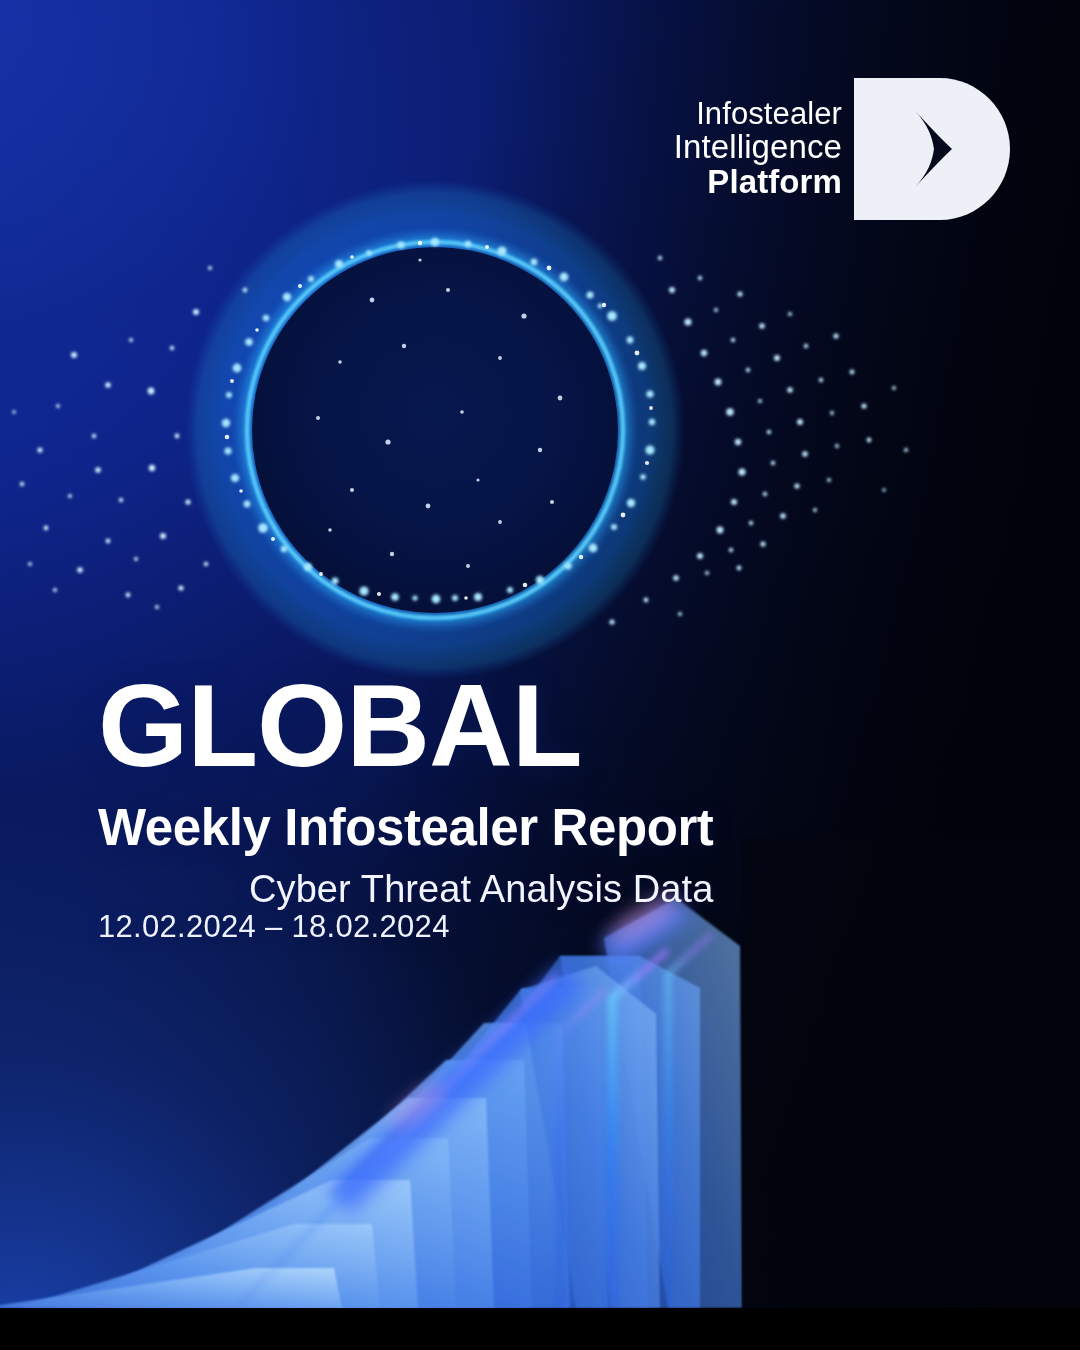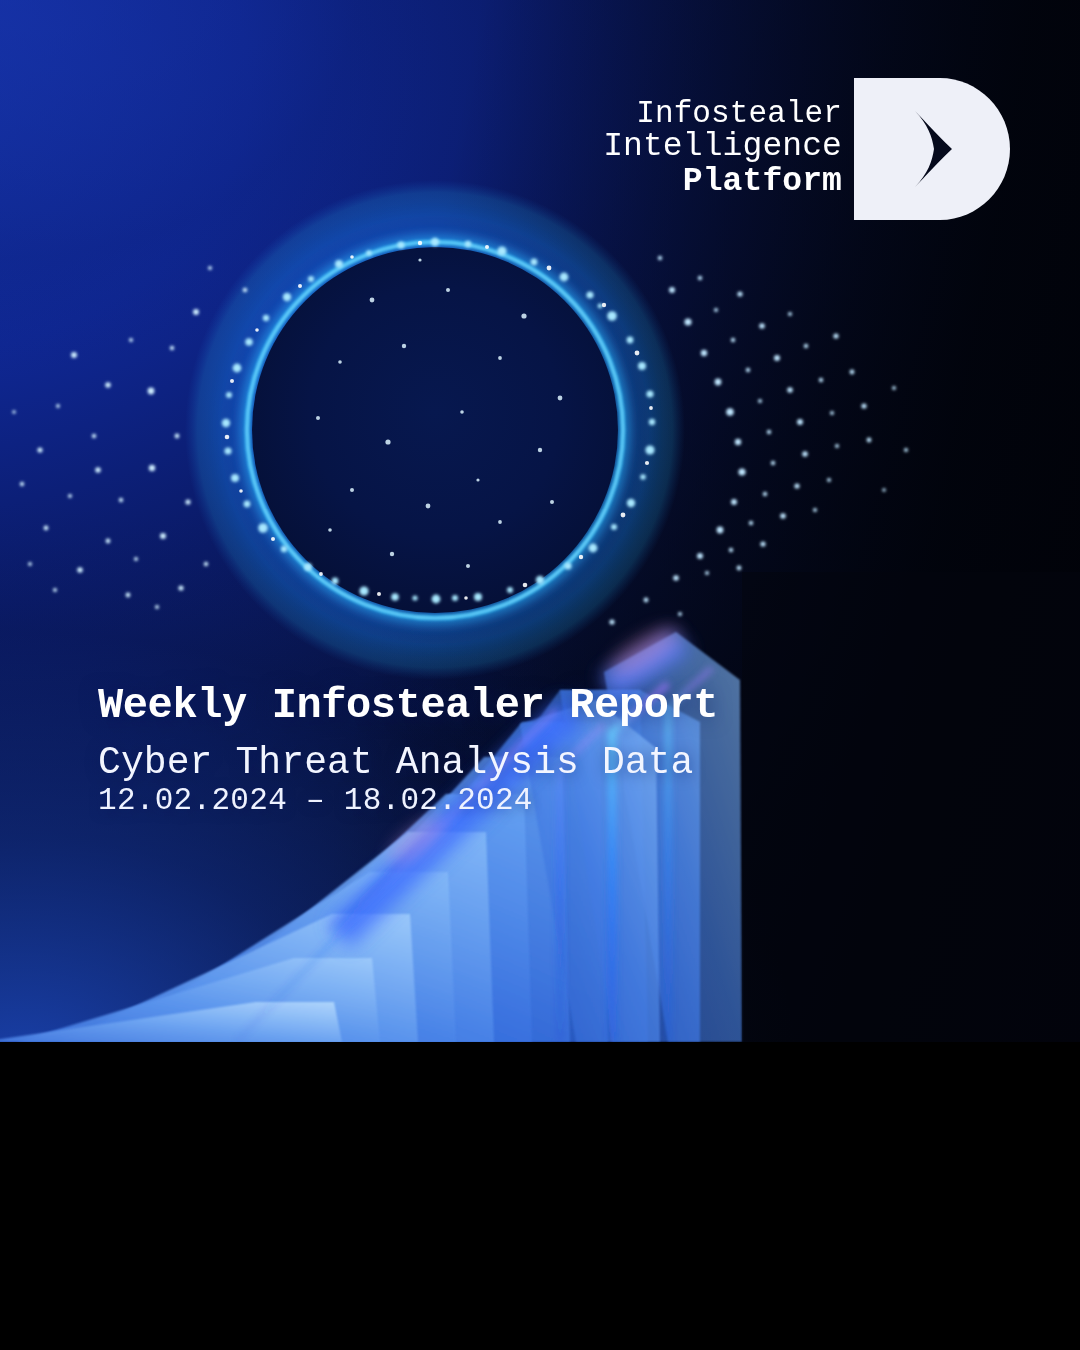--- a/index.html
+++ b/index.html
@@ -5,24 +5,23 @@
   * { margin:0; padding:0; box-sizing:border-box; }
   html,body { background:#000; }
 
   body{
     font-family:"Liberation Sans", sans-serif;
   }
 
   .poster{
     position:relative;
     width:1080px;
-    height:1042px;
+    height:1308px;
     overflow:hidden;
     background:#8b5cf6;
-    font-family:Liberation Mono, monospace;
   }
 
   
   .bg-base{
     position:absolute; inset:0;
     background:
       radial-gradient(150% 120% at -10% 8%, #1432a8 0%, #0f2793 22%, #0a1a66 42%, #061038 62%, #03081c 80%, #02040e 100%);
   }
   .bg-darkright{
     position:absolute; inset:0;
@@ -94,36 +93,37 @@
   }
   .t-global{
     font-size:116px;
     font-weight:800;
     letter-spacing:-1px;
     line-height:0.94;
     color:#ffffff;
     text-shadow:0 2px 24px rgba(10,26,90,0.55);
   }
   .t-sub{
-    margin-top:12px;
-    font-size:42px;
+    margin-top:20px;
+    font-size:51px;
     font-weight:700;
     letter-spacing:-0.4px;
     line-height:1.05;
     color:#ffffff;
     text-shadow:0 2px 18px rgba(10,26,90,0.5);
   }
   .t-desc{
     margin-top:14px;
     font-size:38px;
     font-weight:400;
     letter-spacing:0.1px;
     line-height:1.1;
     color:#f2f5ff;
     text-shadow:0 2px 14px rgba(10,26,90,0.5);
+    text-align:right;
   }
   .t-date{
     font-size:31px;
     font-weight:400;
     letter-spacing:0.3px;
     line-height:1.1;
     color:#eef2ff;
     text-shadow:0 2px 12px rgba(10,26,90,0.5);
   }
 
@@ -462,19 +462,20 @@
       <span class="logo-l3">Platform</span>
     </div>
     <svg class="logo-mark" viewBox="0 0 156 142">
       <path d="M0,0 H86 C124,0 156,31.8 156,71 C156,110.2 124,142 86,142 H0 Z" fill="#eef0f8"></path>
 
       <path d="M61,33 C74,47 78,58 80,71 C78,84 74,95 61,109 C72,98 82,86 98,71 C82,56 72,44 61,33 Z" fill="#060a1c"></path>
     </svg>
   </div>
 
   <div class="title-block">
+    <div class="t-global">GLOBAL</div>
     <div class="t-sub">Weekly Infostealer Report</div>
     <div class="t-desc">Cyber Threat Analysis Data</div>
     <div class="t-date">12.02.2024 – 18.02.2024</div>
   </div>
 
 
 </div>
 
 </body></html>

